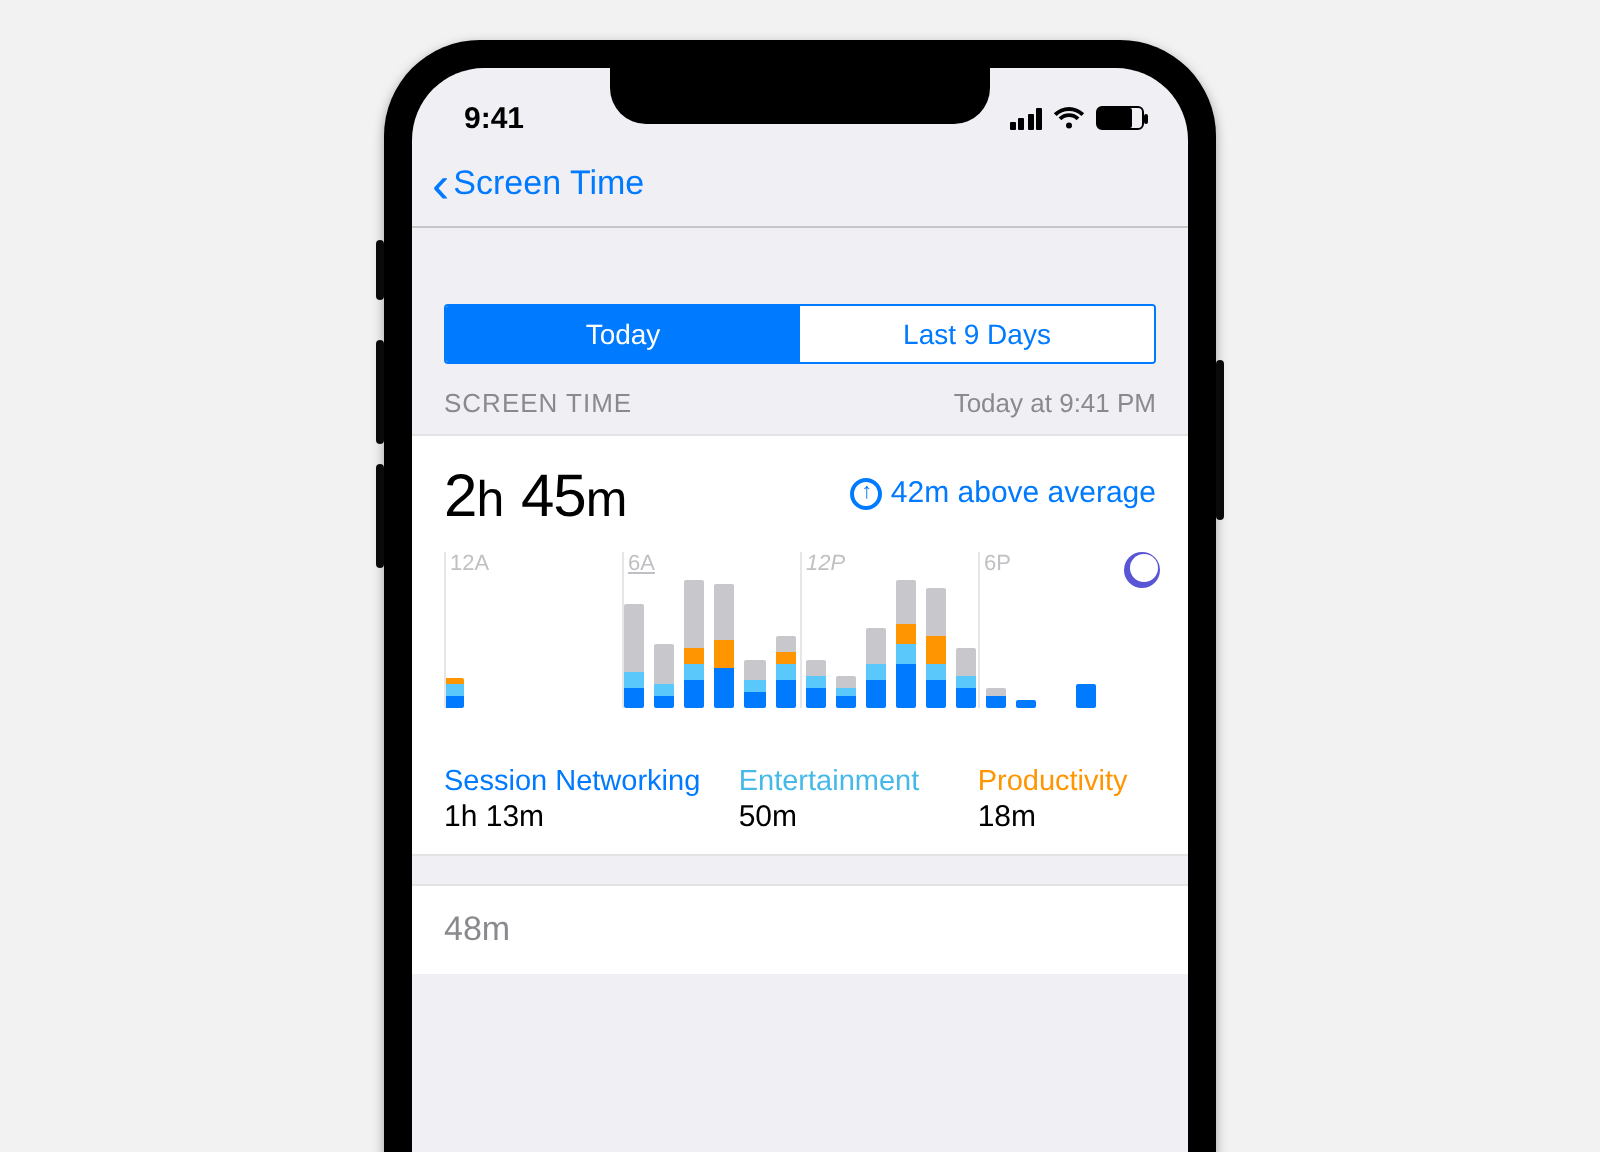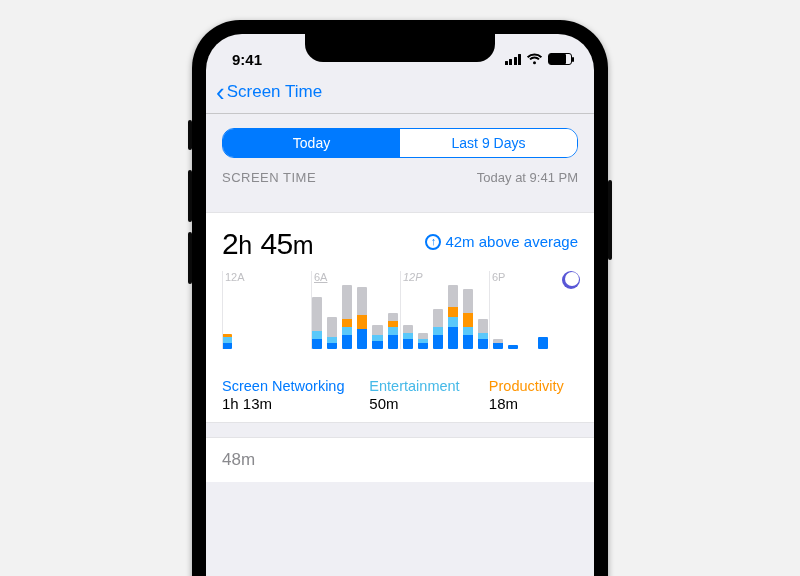--- a/index.html
+++ b/index.html
@@ -53,35 +53,36 @@
 
   .navbar {
     height: 40px; display:flex; align-items:center; padding: 0 10px 4px;
     border-bottom: 0.5px solid #c6c6c8;
   }
   .back { display:flex; align-items:center; color:#007aff; font-size:17px; cursor:pointer; }
   .chevron-left { font-size:26px; line-height:1; margin-right:2px; font-weight:300; }
 
   .seg-wrap { padding: 14px 16px 12px; }
   .segmented {
-    display:flex; border:1px solid #007aff; border-radius:12px; overflow:hidden;
+    display:flex; border:1px solid #007aff; border-radius:2px; overflow:hidden;
     font-size:14px;
+    margin-top:24px;
   }
   .seg { flex:1; text-align:center; padding:6px 0; color:#007aff; background:#fff; cursor:pointer; }
   .seg.active { background:#007aff; color:#fff; }
 
   .device-title { padding: 4px 16px 22px; font-size:22px; font-weight:700; color:#000; letter-spacing:-0.2px; }
 
   .section-header {
     display:flex; justify-content:space-between; align-items:baseline;
     padding: 0 16px 8px; font-size:13px; color:#8a8a8e;
   }
   .section-header .label { letter-spacing:0.5px; }
 
-  .st-card { background:#fff; border-top:0.5px solid #e3e3e6; border-bottom:0.5px solid #e3e3e6; padding: 14px 16px 10px; margin-top: 19px; }
+  .st-card { background:#fff; border-top:0.5px solid #e3e3e6; border-bottom:0.5px solid #e3e3e6; padding: 14px 16px 10px; }
   .st-total { font-size:30px; font-weight:400; color:#000; letter-spacing:-0.5px; }
   .st-total .u { font-size:25px; margin-right:1px; }
   .st-top { display:flex; justify-content:space-between; align-items:flex-start; }
   .avg { color:#007aff; font-size:15px; display:flex; align-items:center; gap:4px; margin-top:6px; }
   .avg-icon { width:16px; height:16px; border:2px solid #007aff; border-radius:50%; display:flex; align-items:center; justify-content:center; font-size:11px; line-height:1; }
 
   .chart { position:relative; height:95px; margin-top:10px; }
   .chart-cols { display:flex; gap:5px; height:78px; align-items:flex-end; position:relative; }
   .col { flex:1; display:flex; flex-direction:column-reverse; border-radius:1px; overflow:hidden; }
   .tick { position:absolute; top:0; font-size:11px; color:#c0c0c4; }
@@ -258,21 +259,21 @@
           <div class="vline" style="left: 25%;"></div>
           <div class="tick" style="left: calc(25% + 3px); text-decoration: underline;">6A</div>
           <div class="vline" style="left: 50%;"></div>
           <div class="tick" style="left: calc(50% + 3px); font-style: italic;">12P</div>
           <div class="vline" style="left: 75%;"></div>
           <div class="tick" style="left: calc(75% + 3px);">6P</div>
         </div>
 
       <div class="legend">
         <div class="leg" style="flex:1.25">
-          <div class="leg-title c-soc">Screen Networking</div>
+          <div class="leg-title c-soc">Session Networking</div>
           <div class="leg-val">1h 13m</div>
         </div>
         <div class="leg" style="flex:1">
           <div class="leg-title c-ent">Entertainment</div>
           <div class="leg-val">50m</div>
         </div>
         <div class="leg" style="flex:0.8">
           <div class="leg-title c-prod">Productivity</div>
           <div class="leg-val">18m</div>
         </div>

